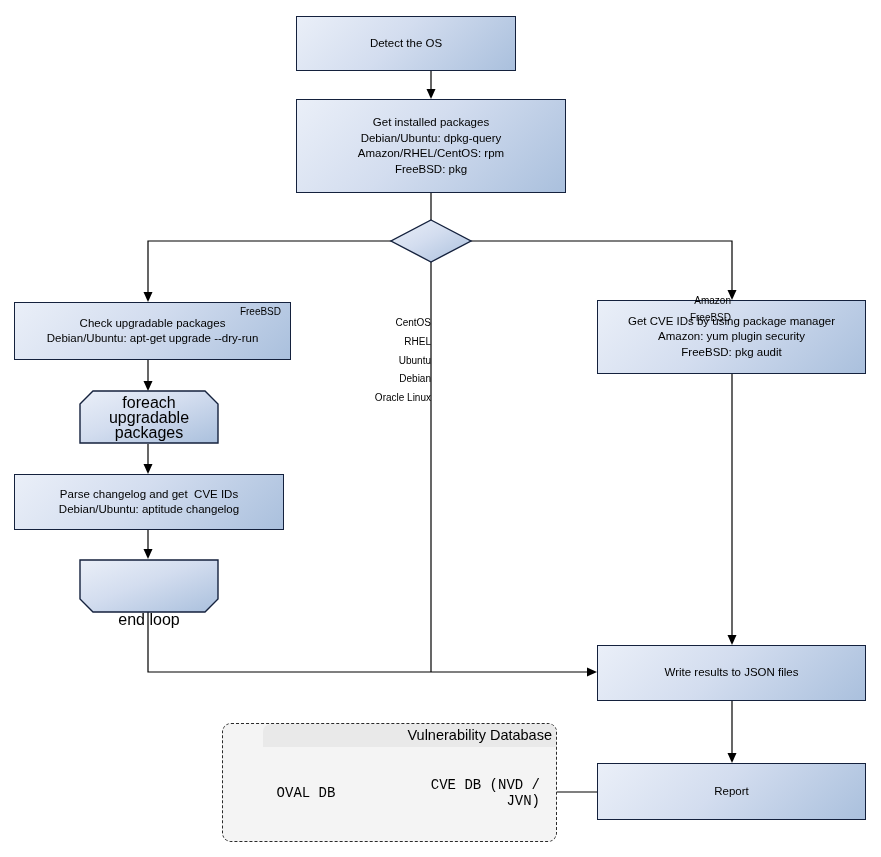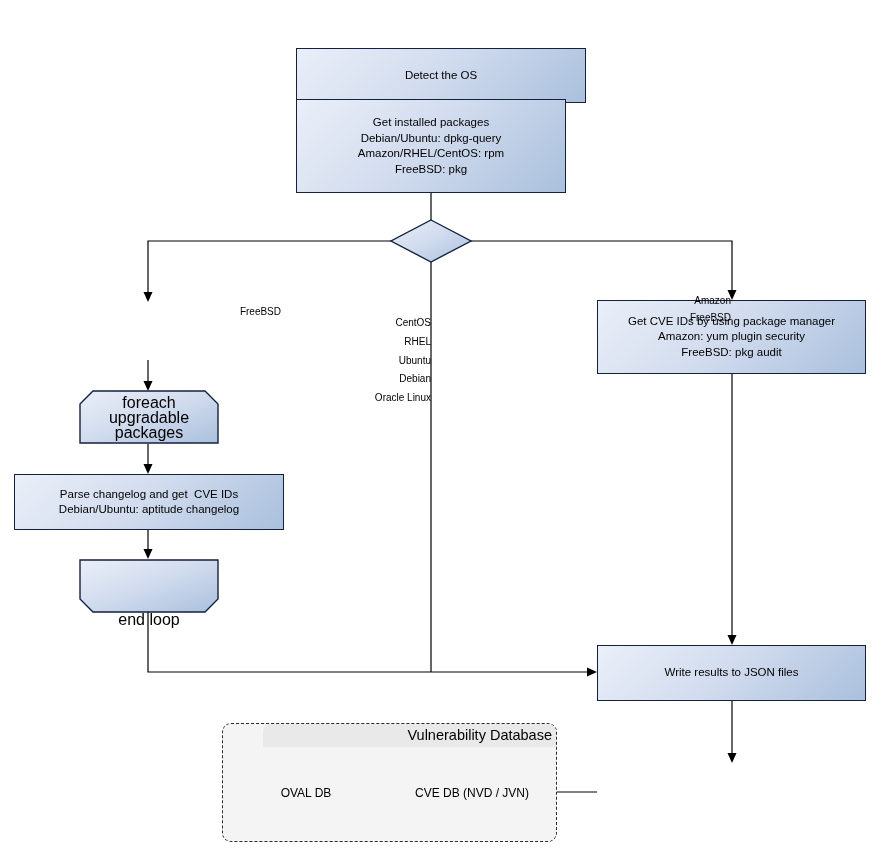--- a/index.html
+++ b/index.html
@@ -51,23 +51,24 @@
     background:#e9e9e9;
     border-radius:8px 8px 0 0;
     text-align:right;
     font-size:14.5px;
     line-height:23px;
     padding-right:4px;
   }
   .cyl-label{
     position:absolute;
     display:flex;align-items:center;justify-content:center;
-    text-align:left;
-    font-size:12px;
+    text-align:right;
+    font-size:14px;
     white-space:pre-wrap;
+    font-family:Liberation Mono, monospace;
   }
 </style>
 </head>
 <body>
 
 <div id="canvas">
 
   <svg id="underlay" width="881" height="857" viewBox="0 0 881 857">
     <defs>
       <linearGradient id="boxGrad" x1="0" y1="0" x2="1" y2="1">
@@ -128,37 +129,40 @@
     <g>
       <path d="M403,772 L403,812 A69,11 0 0 0 541,812 L541,772" fill="url(#cylBody)" stroke="#14213d" stroke-width="1.3"></path>
       <ellipse cx="472" cy="772" rx="69" ry="11" fill="url(#cylTop)" stroke="#14213d" stroke-width="1.3"></ellipse>
     </g>
   </svg>
 
   <div id="db-container">
     <div id="db-title-band">Vulnerability Database</div>
   </div>
 
-  <div class="node" style="left:296px;top:16px;width:290px;height:55px;margin-top:32px;">Detect the OS</div>
+  <div class="node" style="left:296px;top:16px;width:220px;height:55px;">Detect the OS</div>
 
   <div class="node" style="left:296px;top:99px;width:270px;height:94px;">Get installed packages
 Debian/Ubuntu: dpkg-query
 Amazon/RHEL/CentOS: rpm
 FreeBSD: pkg</div>
 
+  <div class="node" style="left:14px;top:302px;width:277px;height:58px;">Check upgradable packages
+Debian/Ubuntu: apt-get upgrade --dry-run</div>
 
   <div class="node" style="left:14px;top:474px;width:270px;height:56px;">Parse changelog and get  CVE IDs
 Debian/Ubuntu: aptitude changelog</div>
 
   <div class="node" style="left:597px;top:300px;width:269px;height:74px;">Get CVE IDs by using package manager
 Amazon: yum plugin security
 FreeBSD: pkg audit</div>
 
   <div class="node" style="left:597px;top:645px;width:269px;height:56px;">Write results to JSON files</div>
 
+  <div class="node" style="left:597px;top:763px;width:269px;height:57px;">Report</div>
 
   <div class="shape-label" style="left:80px;top:391px;width:138px;height:52px;">foreach
 upgradable  packages</div>
 
   <div class="shape-label" style="left:80px;top:560px;width:138px;height:52px;margin-top:33px;">end loop</div>
 
   <div class="edge-label" style="left:161px;top:258px;width:120px;">FreeBSD</div>
 
   <div class="edge-label" style="left:313px;top:266px;width:118px;line-height:18.8px;">CentOS
 RHEL

